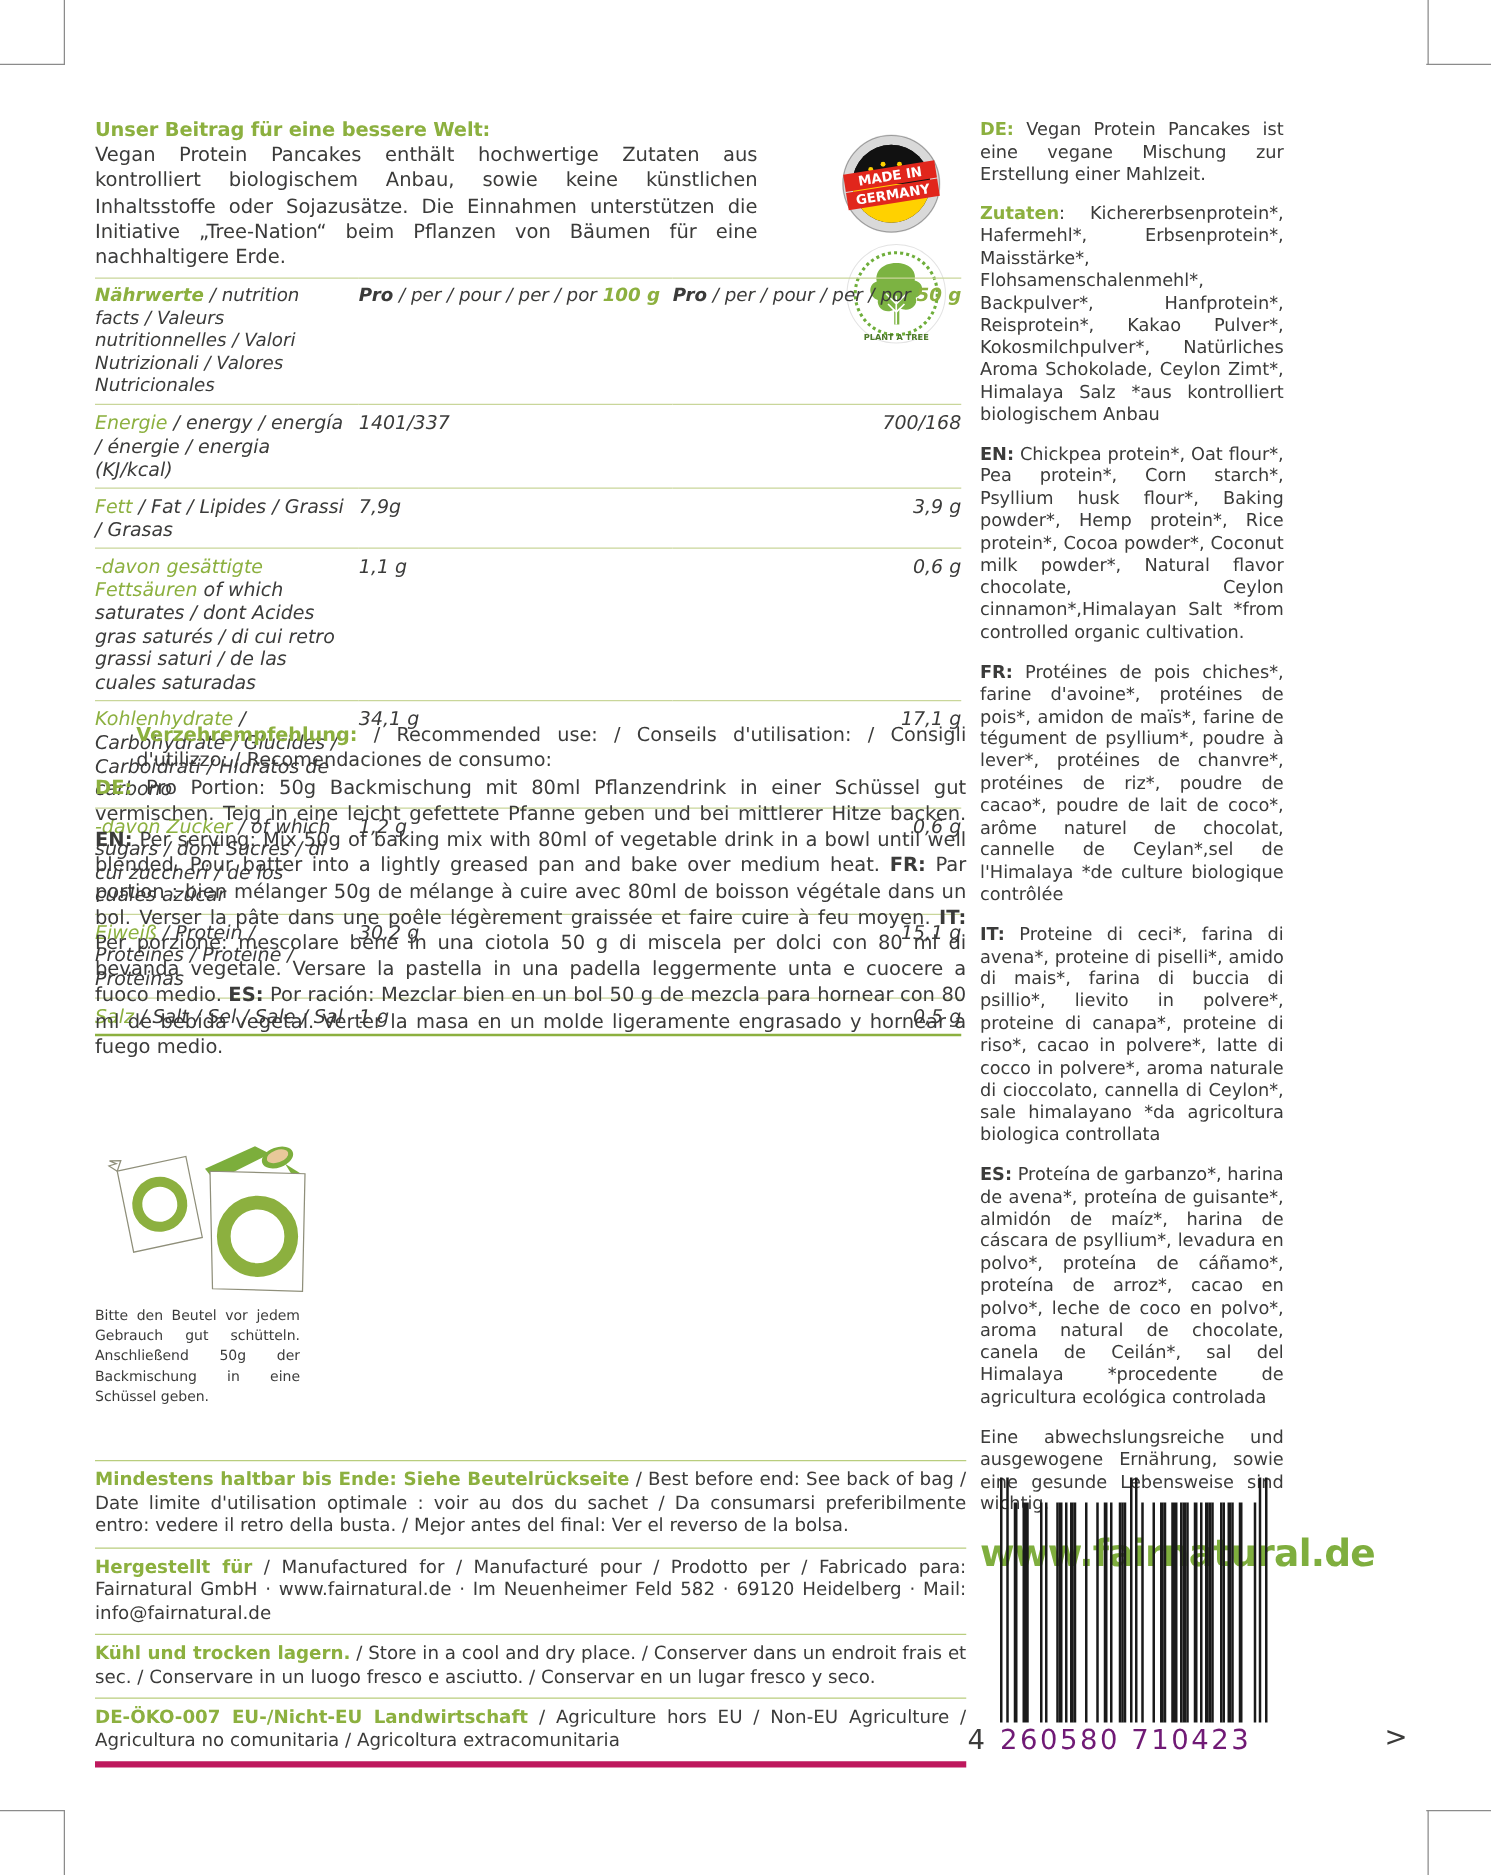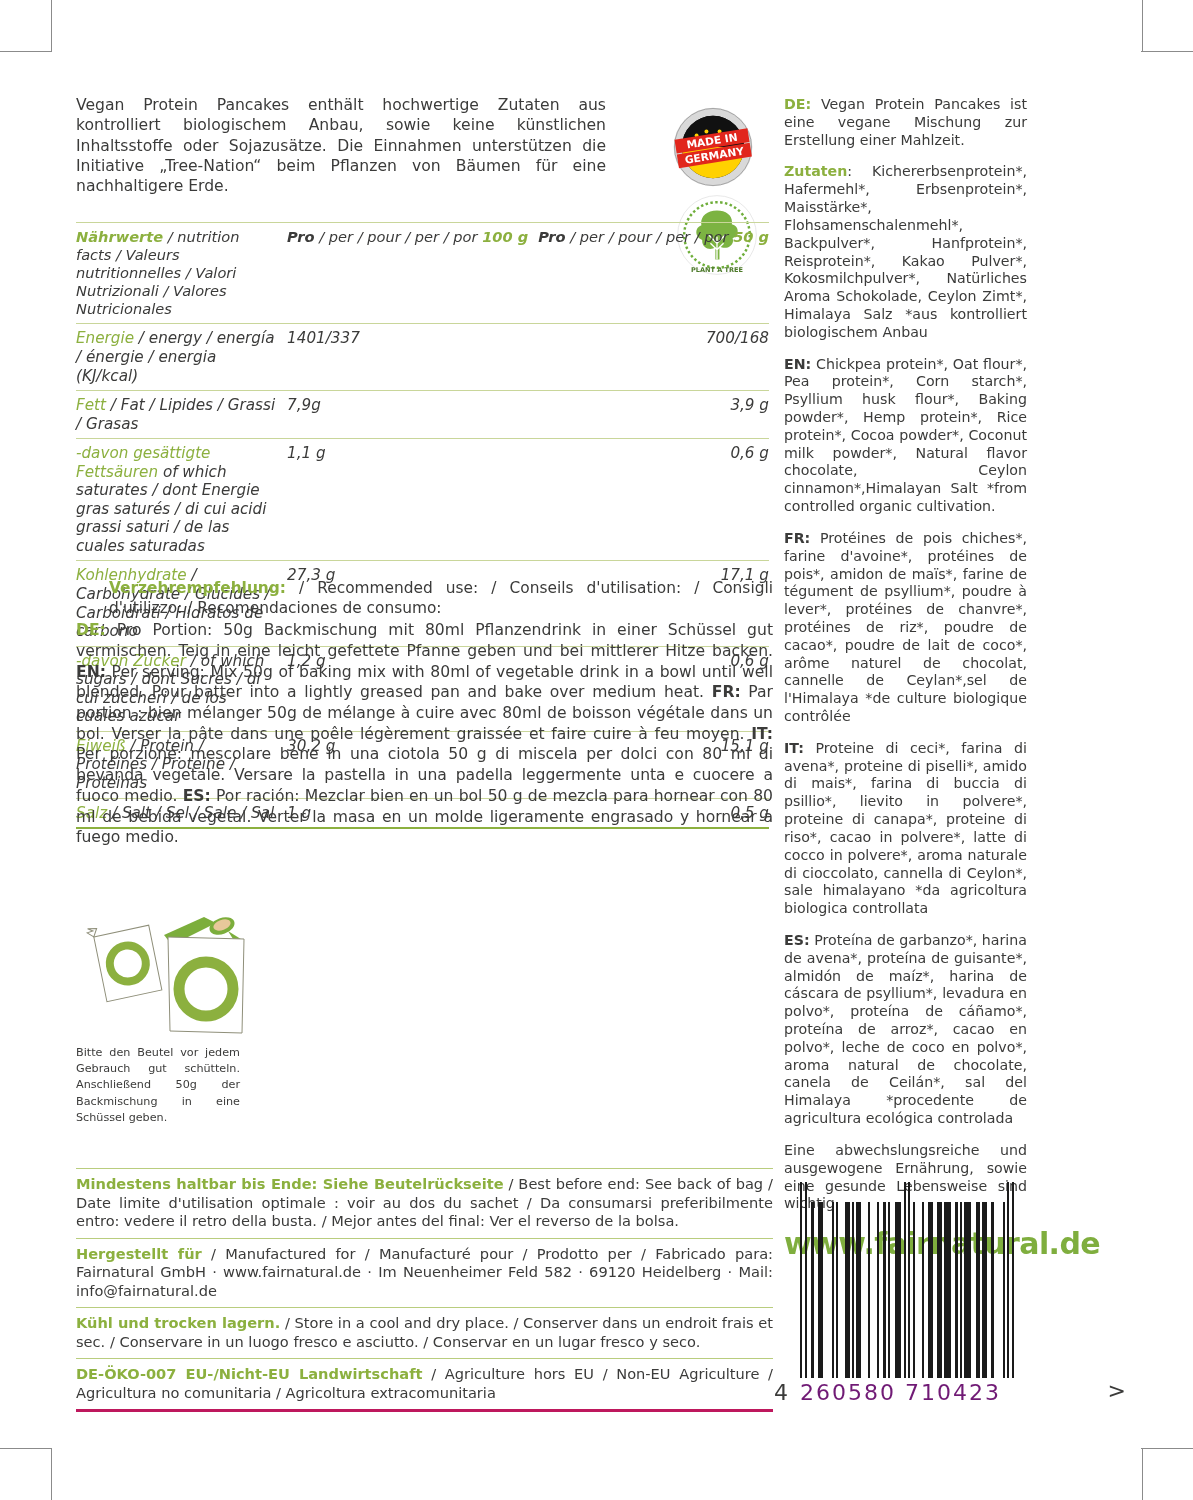--- a/index.html
+++ b/index.html
@@ -91,21 +91,21 @@
   }
 
   
   .bottom { position: absolute; left: 76px; top: 1168px; width: 697px; }
   .brow {
     border-top: 1px solid #b9cd7e;
     padding: 6px 0 7px 0;
     font-size: 14.6px; line-height: 1.27;
     text-align: justify; text-justify: inter-word;
   }
-  .brow:last-child { border-bottom: 3px solid #be185d; }
+  .brow:last-child { border-bottom: 5px solid #be185d; }
   .brow .k { color: #8cb03f; font-weight: bold; }
 
   
   .barcode-wrap { position: absolute; left: 800px; top: 1182px; width: 300px; }
   .bars { height: 196px; display: flex; align-items: flex-end; }
   .bars i { display: block; background: #1a1a1a; }
   .bc-num {
     font-size: 22px; letter-spacing: 2px; color: #701a75;
     font-family: "DejaVu Sans", sans-serif;
     margin-top: 2px; white-space: nowrap;
@@ -121,20 +121,21 @@
   <div class="cm v" style="left:51px;  top:0px;"></div>
   <div class="cm h" style="left:0px;   top:51px;"></div>
   <div class="cm v" style="left:1142px;top:0px;"></div>
   <div class="cm h" style="left:1141px;top:51px;"></div>
   <div class="cm v" style="left:51px;  top:1448px;"></div>
   <div class="cm h" style="left:0px;   top:1448px;"></div>
   <div class="cm v" style="left:1142px;top:1448px;"></div>
   <div class="cm h" style="left:1141px;top:1448px;"></div>
 
   <div class="left-col">
+    <div class="intro-head">Unser Beitrag für eine bessere Welt:</div>
     <div class="intro-body">Vegan Protein Pancakes enthält hochwertige Zutaten aus kontrolliert biologischem Anbau, sowie keine künstlichen Inhaltsstoffe oder Sojazusätze. Die Einnahmen unterstützen die Initiative „Tree-Nation“ beim Pflanzen von Bäumen für eine nachhaltigere Erde.</div>
 
     <div class="badges">
       
       <svg width="82" height="84" viewBox="0 0 100 100">
         <circle cx="50" cy="50" r="48" fill="#d9d9d9"></circle>
         <circle cx="50" cy="50" r="47" fill="none" stroke="#9a9a9a" stroke-width="1"></circle>
         <circle cx="50" cy="50" r="38" fill="#111111"></circle>
         <path d="M12 50 A38 38 0 0 0 88 50 Z" fill="#ffd100"></path>
         <path d="M12 50 A38 38 0 0 1 88 50 Z" fill="#111111"></path>
@@ -188,27 +189,27 @@
         <td class="lbl"><span class="g">Energie</span><span> / energy / energía / énergie / energia (KJ/kcal)</span></td>
         <td class="v1">1401/337</td>
         <td class="v2">700/168</td>
       </tr>
       <tr>
         <td class="lbl"><span class="g">Fett</span><span> / Fat / Lipides / Grassi / Grasas</span></td>
         <td class="v1">7,9g</td>
         <td class="v2">3,9 g</td>
       </tr>
       <tr>
-        <td class="lbl"><span class="g">-davon gesättigte Fettsäuren</span><span> of which saturates / dont Energie gras saturés / di cui acidi grassi saturi / de las cuales saturadas</span></td>
+        <td class="lbl"><span class="g">-davon gesättigte Fettsäuren</span><span> of which saturates / dont Acides gras saturés / di cui retro grassi saturi / de las cuales saturadas</span></td>
         <td class="v1">1,1 g</td>
         <td class="v2">0,6 g</td>
       </tr>
       <tr>
         <td class="lbl"><span class="g">Kohlenhydrate</span><span> / Carbohydrate / Glucides / Carboidrati / Hidratos de carbono</span></td>
-        <td class="v1">27,3 g</td>
+        <td class="v1">34,1 g</td>
         <td class="v2">17,1 g</td>
       </tr>
       <tr>
         <td class="lbl"><span class="g">-davon Zucker</span><span> / of which sugars / dont Sucres / di cui zuccheri / de los cuales azúcar</span></td>
         <td class="v1">1,2 g</td>
         <td class="v2">0,6 g</td>
       </tr>
       <tr>
         <td class="lbl"><span class="g">Eiweiß</span><span> / Protein / Protéines / Proteine / Proteinas</span></td>
         <td class="v1">30,2 g</td>

